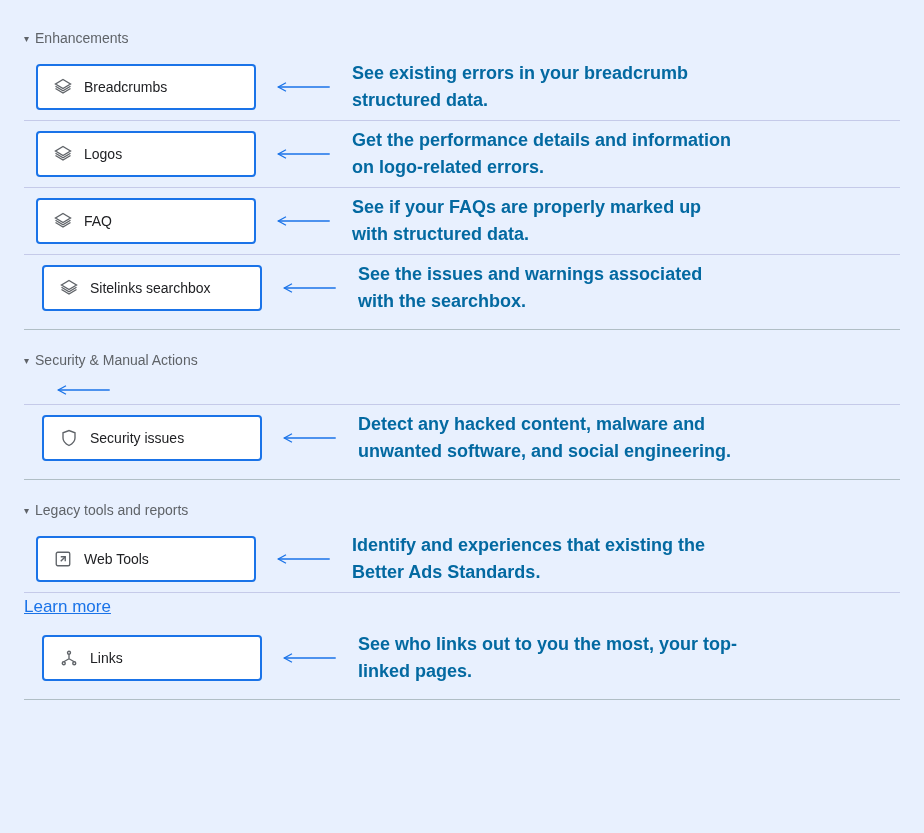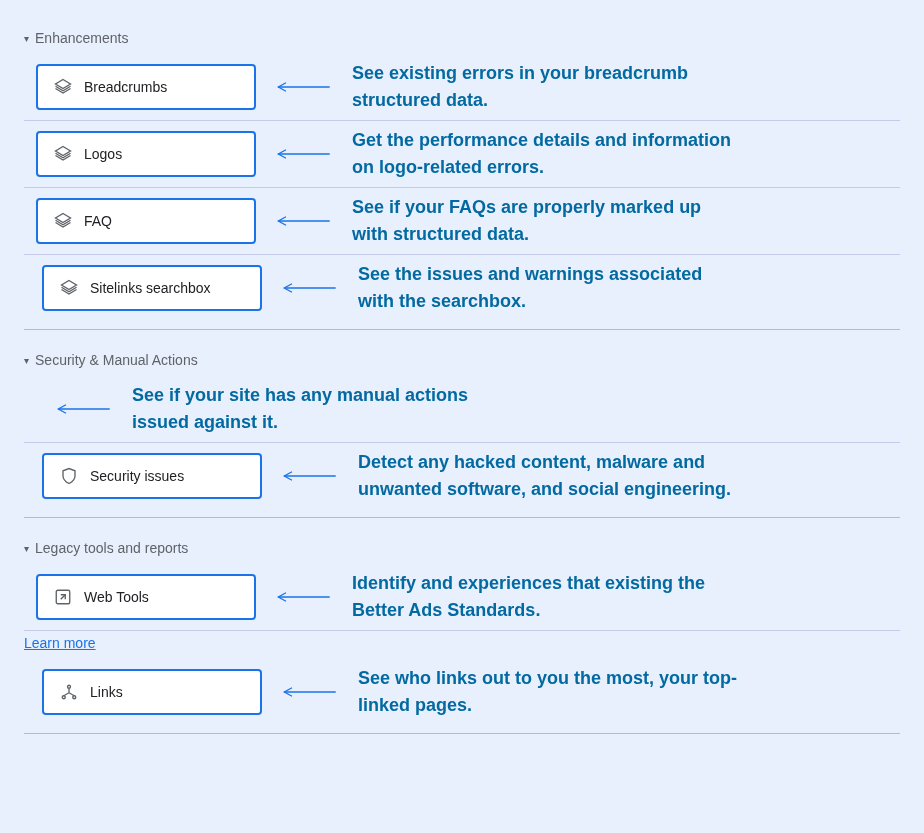--- a/index.html
+++ b/index.html
@@ -91,21 +91,21 @@
       line-height: 1.5;
       flex: 1;
     }
     .divider {
       border: none;
       border-top: 1px solid #b0bec5;
       margin: 8px 0 12px 0;
     }
     .learn-more {
       color: #1a73e8;
-      font-size: 14px;
+      font-size: 17px;
       font-weight: 400;
       cursor: pointer;
       padding: 4px 0 8px 0;
       display: inline-block;
     }
     
     .icon-layers svg,
     .icon-flag svg,
     .icon-shield svg,
     .icon-external svg,
@@ -219,21 +219,20 @@
       <div class="items-list">
         <div class="item-row">
           <div class="arrow-area">
             <span class="arrow">
               <svg viewBox="0 0 70 16" xmlns="http://www.w3.org/2000/svg">
     <line x1="65" y1="8" x2="5" y2="8" stroke="#1a73e8" stroke-width="1.5"></line>
     <polyline points="14,3 5,8 14,13" fill="none" stroke="#1a73e8" stroke-width="1.5"></polyline>
   </svg>
             </span>
           </div>
-          <div class="item-desc">See if your site has any manual actions issued against it.</div>
         </div>
         <div class="item-row">
           <div class="item-box">
             <span class="item-icon icon-shield">
               <svg viewBox="0 0 24 24" fill="none" stroke="#5f6368" stroke-width="1.8">
       <path d="M12 22s8-4 8-10V5l-8-3-8 3v7c0 6 8 10 8 10z"></path>
     </svg>
             </span>
       <span class="item-label">Security issues</span>
           </div>

